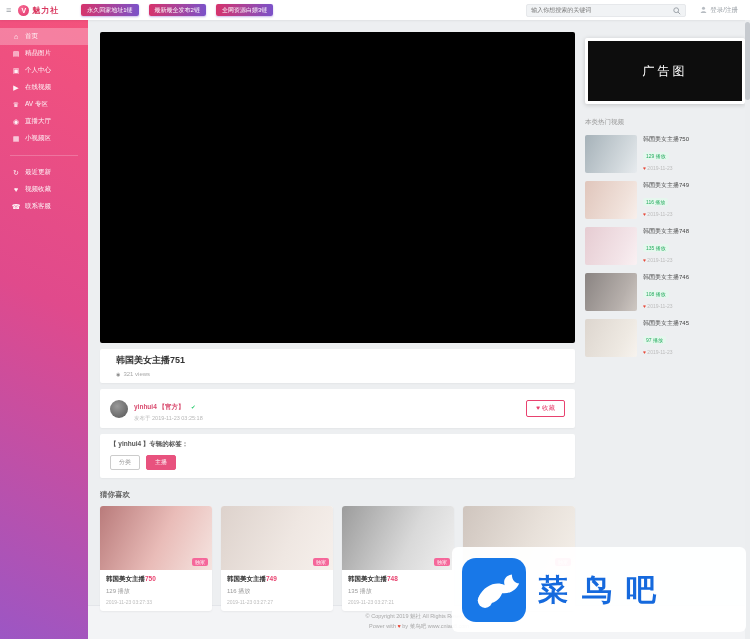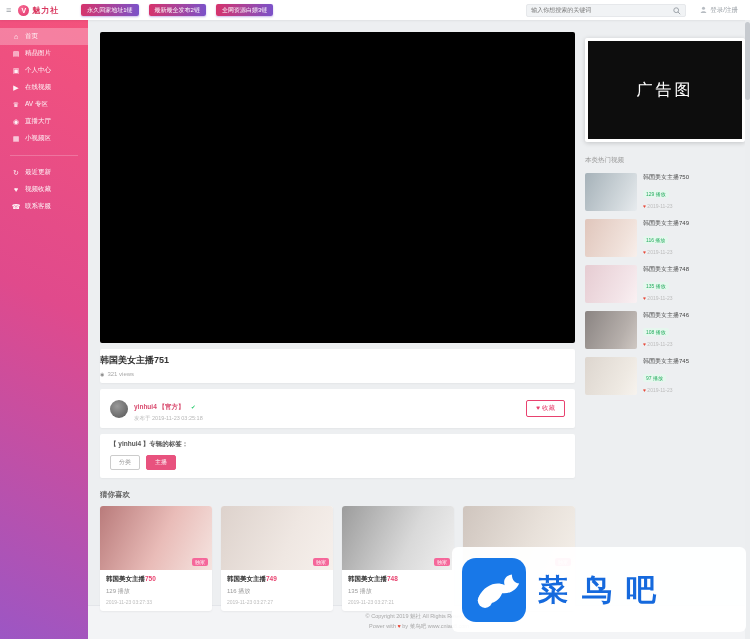--- a/index.html
+++ b/index.html
@@ -56,21 +56,21 @@
     color:rgba(255,255,255,.93); font-size:6.5px; cursor:pointer;
   }
   .side-item.active { background:rgba(255,255,255,.27); }
   .side-icon { width:10px; font-size:7px; margin-right:4px; text-align:center; }
   .side-divider { height:1px; background:rgba(255,255,255,.22); margin:8px 10px; }
 
   
   .main { position:absolute; left:100px; top:32px; width:475px; z-index:5; }
   .player { width:100%; height:311px; background:#000; border-radius:2px; cursor:pointer; }
   .card { background:#fff; border-radius:2px; margin-top:6px; box-shadow:0 1px 2px rgba(0,0,0,.04); }
-  .title-card { padding:5px 0 6px; }
+  .title-card { padding:5px 16px 6px; }
   .video-title { font-size:9px; font-weight:bold; color:#333; }
   .video-views { margin-top:4px; font-size:6px; color:#a8a8a8; display:flex; align-items:center; gap:3px; }
   .views-icon { font-size:5px; color:#8d8d8d; }
 
   .author-card { padding:6px 10px; display:flex; align-items:center; }
   .avatar { width:18px; height:18px; border-radius:50%; background:radial-gradient(circle at 40% 35%,#9a9a9a,#555); flex:none; }
   .author-info { margin-left:6px; }
   .author-name { font-size:6.5px; font-weight:bold; color:#d94a6e; }
   .verified { color:#2ecc71; font-size:5.5px; margin-left:2px; }
   .author-date { font-size:5.5px; color:#b8b8b8; margin-top:2px; }
@@ -99,23 +99,23 @@
   }
   .rbody { padding:5px 6px 6px; }
   .rtitle { font-size:6.5px; font-weight:bold; color:#333; white-space:nowrap; overflow:hidden; }
   .rtitle .num { color:#e8426f; }
   .rviews { margin-top:3px; font-size:6px; color:#999; }
   .rmeta { margin-top:3px; font-size:5px; color:#bdbdbd; white-space:nowrap; overflow:hidden; }
 
   
   .aside { position:absolute; left:585px; top:38px; width:160px; z-index:5; }
   .adbox {
-    height:104px; background:#0d0d0d; border:3px solid #fff; border-radius:2px;
+    height:66px; background:#0d0d0d; border:3px solid #fff; border-radius:2px;
     box-shadow:0 1px 5px rgba(0,0,0,.18); display:flex; align-items:center; justify-content:center;
-    color:#fff; font-size:16px; letter-spacing:3px; cursor:pointer;
+    color:#fff; font-size:12px; letter-spacing:3px; cursor:pointer;
   }
   .hot-title { margin-top:14px; font-size:6.5px; color:#999; }
   .hot-item { display:flex; margin-top:8px; cursor:pointer; }
   .hthumb { width:52px; height:38px; border-radius:2px; flex:none; }
   .hthumb-1 { background:linear-gradient(115deg,#a6b2b9 0%,#d2d9dd 70%,#e7ebee 100%); }
   .hthumb-2 { background:linear-gradient(115deg,#e0c6bc 0%,#f0e1da 70%,#f8efeb 100%); }
   .hthumb-3 { background:linear-gradient(115deg,#e6ccd2 0%,#f3e4e8 70%,#faf1f3 100%); }
   .hthumb-4 { background:linear-gradient(115deg,#8a8482 0%,#b6afab 70%,#cfc8c3 100%); }
   .hthumb-5 { background:linear-gradient(115deg,#ddd6cf 0%,#eee9e2 70%,#f7f3ee 100%); }
   .hot-info { padding-left:6px; min-width:0; }

